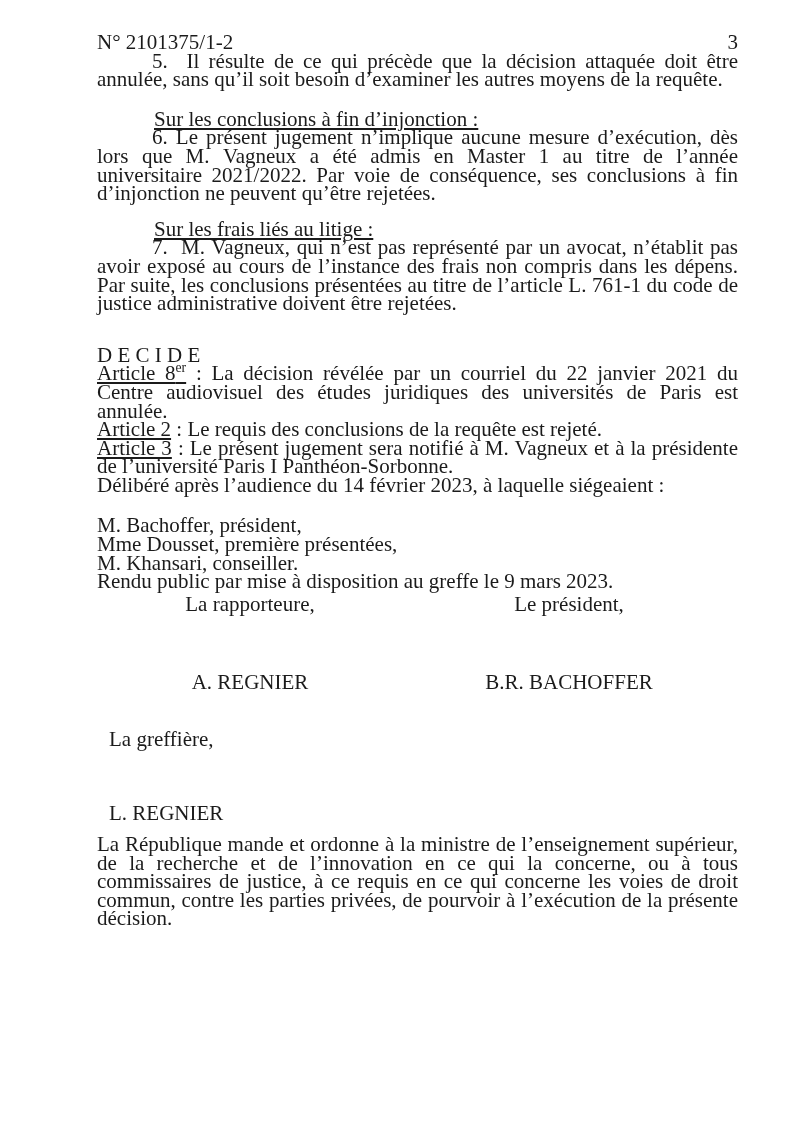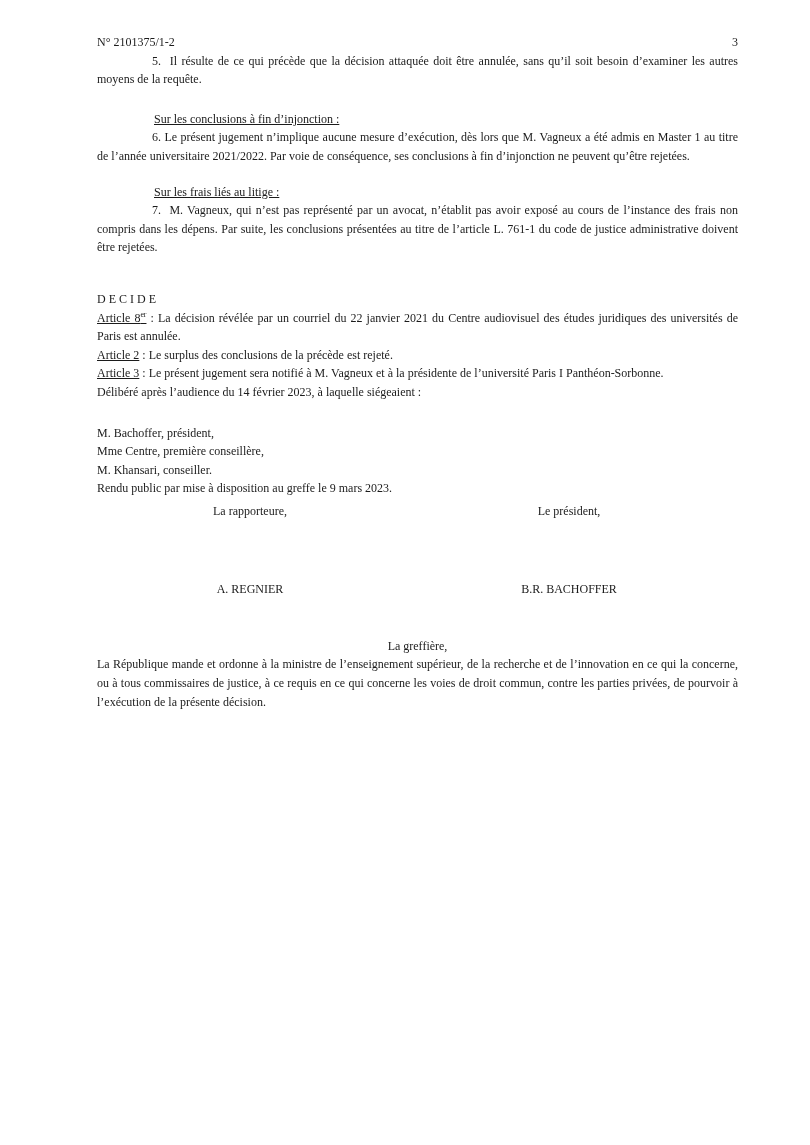--- a/index.html
+++ b/index.html
@@ -7,21 +7,21 @@
     padding: 0;
     background: #ffffff;
   }
   .page {
     position: relative;
     width: 810px;
     height: 1145px;
     background: #ffffff;
     color: #1b1b1b;
     font-family: "Liberation Serif", "DejaVu Serif", serif;
-    font-size: 12px;
+    font-size: 21px;
     line-height: 18.6px;
     box-sizing: border-box;
     padding: 33px 72px 0 97px;
     overflow: hidden;
   }
   .hdr {
     display: flex;
     justify-content: space-between;
     align-items: baseline;
   }
@@ -50,22 +50,22 @@
   }
   .sig-cell {
     position: absolute;
     top: 0;
     width: 220px;
     text-align: center;
   }
   .sig-left  { left: 43px; }
   .sig-right { left: 362px; }
   .centered {
-    margin: 0;
-    text-align: center;
+    margin: 12px;
+    text-align: left;
   }
   
   .mt-p5       { margin-top: 29px; }
   .mt-h1       { margin-top: 21px; }
   .mt-p6       { margin-top: 17px; }
   .mt-h2       { margin-top: 17px; }
   .mt-p7       { margin-top: 17px; }
   .mt-decide   { margin-top: 33px; }
   .mt-a1       { margin-top: 22px; }
   .mt-a2       { margin-top: 21px; }
@@ -96,42 +96,43 @@
   <p class="body-par indent mt-p6">6. Le présent jugement n’implique aucune mesure d’exécution, dès lors que M.&nbsp;Vagneux a été admis en Master 1 au titre de l’année universitaire 2021/2022. Par voie de conséquence, ses conclusions à fin d’injonction ne peuvent qu’être rejetées.</p>
 
   <p class="heading mt-h2">Sur les frais liés au litige :</p>
 
   <p class="body-par indent mt-p7">7.&nbsp; M. Vagneux, qui n’est pas représenté par un avocat, n’établit pas avoir exposé au cours de l’instance des frais non compris dans les dépens. Par suite, les conclusions présentées au titre de l’article L. 761-1 du code de justice administrative doivent être rejetées.</p>
 
   <p class="decide mt-decide">D E C I D E</p>
 
   <p class="body-par mt-a1"><span class="u"><span>Article 8</span><sup class="ord">er</sup></span><span> : La décision révélée par un courriel du 22 janvier 2021 du Centre audiovisuel des études juridiques des universités de Paris est annulée.</span></p>
 
-  <p class="body-par mt-a2"><span class="u">Article 2</span><span> : Le surplus des conclusions de la précède est rejeté.</span></p>
+  <p class="body-par mt-a2"><span class="u">Article 2</span><span> : Le requis des conclusions de la requête est rejeté.</span></p>
 
   <p class="body-par mt-a3"><span class="u">Article 3</span><span> : Le présent jugement sera notifié à M. Vagneux et à la présidente de l’université Paris I Panthéon-Sorbonne.</span></p>
 
   <p class="body-par mt-delib">Délibéré après l’audience du 14 février 2023, à laquelle siégeaient :</p>
 
   <div class="mt-judges">
     <div>M. Bachoffer, président,</div>
-    <div>Mme Centre, première conseillère,</div>
+    <div>Mme Dousset, première présentées,</div>
     <div>M. Khansari, conseiller.</div>
   </div>
 
   <p class="body-par mt-public">Rendu public par mise à disposition au greffe le 9 mars 2023.</p>
 
   <div class="sig-row mt-sigroles">
     <span class="sig-cell sig-left">La rapporteure,</span>
     <span class="sig-cell sig-right">Le président,</span>
   </div>
 
   <div class="sig-row mt-signames">
     <span class="sig-cell sig-left">A. REGNIER</span>
     <span class="sig-cell sig-right">B.R. BACHOFFER</span>
   </div>
 
   <p class="centered mt-clerk">La greffière,</p>
 
+  <p class="centered mt-clerkn">L. REGNIER</p>
 
   <p class="body-par mt-enforce">La République mande et ordonne à la ministre de l’enseignement supérieur, de la recherche et de l’innovation en ce qui la concerne, ou à tous commissaires de justice, à ce requis en ce qui concerne les voies de droit commun, contre les parties privées, de pourvoir à l’exécution de la présente décision.</p>
 
 </div>
 
 </body></html>

